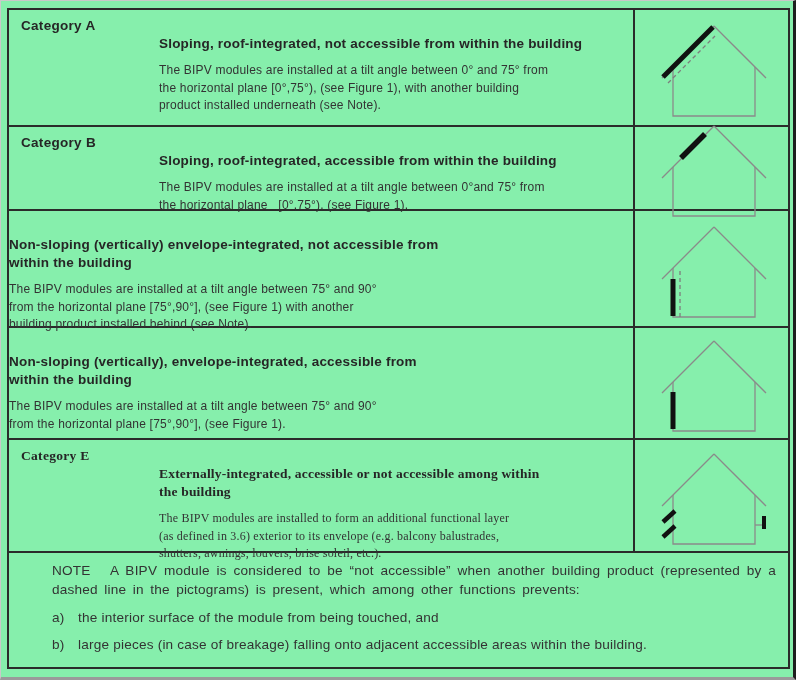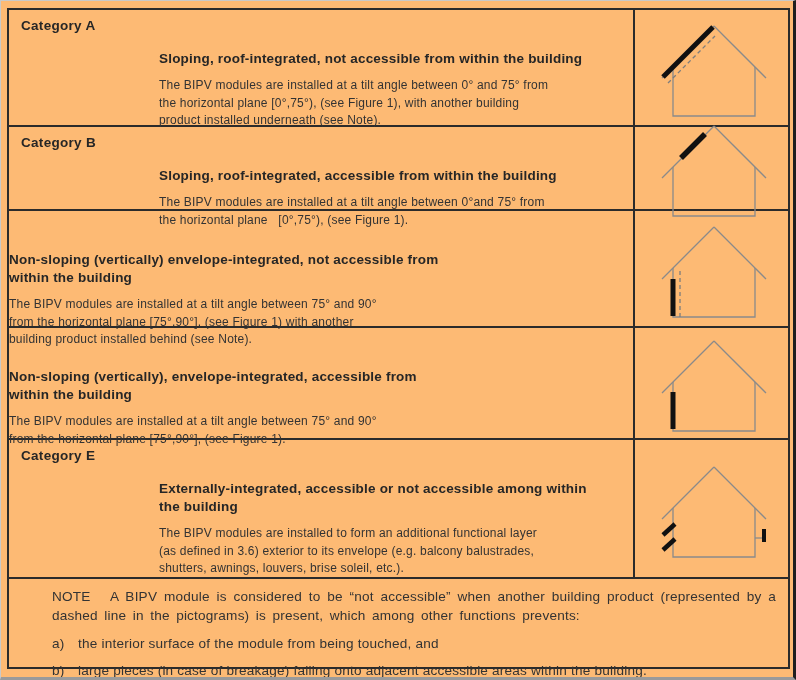--- a/index.html
+++ b/index.html
@@ -6,21 +6,21 @@
   html, body { background: #ffffff; }
   body {
     font-family: "Liberation Sans", "DejaVu Sans", sans-serif;
     color: #2e2e2e;
     -webkit-font-smoothing: antialiased;
   }
   .page {
     position: relative;
     width: 796px;
     height: 680px;
-    background: #fdba74;
+    background: #86efac;
     border-top: 1px solid #c9c9c9;
     border-left: 1px solid #c9c9c9;
     border-right: 3px solid #1f1f1f;
     border-bottom: 3px solid #9a9a9a;
     overflow: hidden;
   }
   .table {
     position: absolute;
     left: 6px;
     top: 7px;
@@ -32,34 +32,33 @@
   }
   .cat-row {
     display: flex;
     border-bottom: 2px solid #2b2b2b;
     flex: none;
   }
   .row-a { height: 117px; }
   .row-b { height: 84px; }
   .row-c { height: 117px; }
   .row-d { height: 112px; }
-  .row-e { height: 139px; }
+  .row-e { height: 113px; font-family: Liberation Serif, serif; }
   .cell-cat {
     width: 150px;
     flex: none;
     padding: 8px 0 0 12px;
     font-size: 13.5px;
     font-weight: bold;
     color: #262626;
     letter-spacing: 0.3px;
   }
   .cell-text {
     flex: 1;
     padding: 25px 8px 0 0;
-    margin-top: 15px;
   }
   .row-title {
     font-size: 13.5px;
     font-weight: bold;
     line-height: 18px;
     color: #262626;
     letter-spacing: 0.2px;
     margin-bottom: 9px;
     white-space: pre-line;
   }

